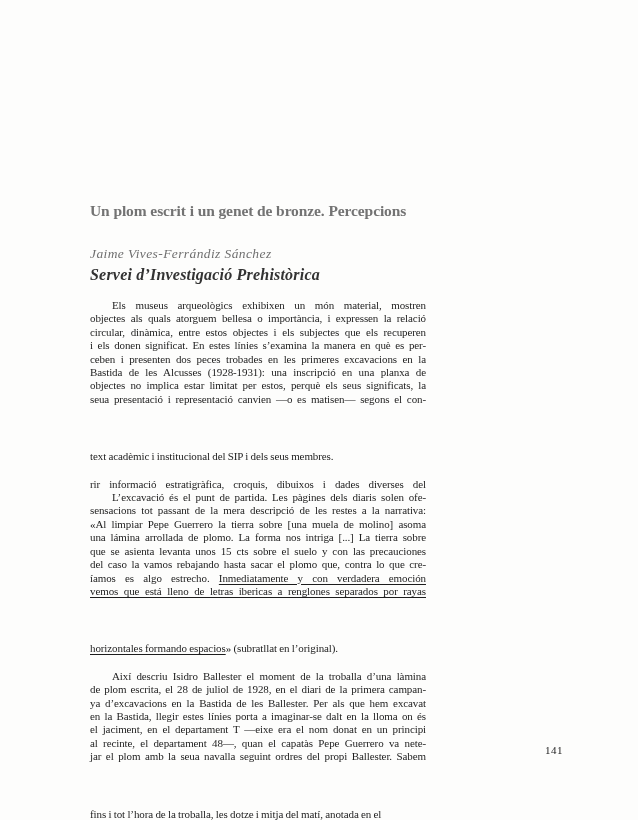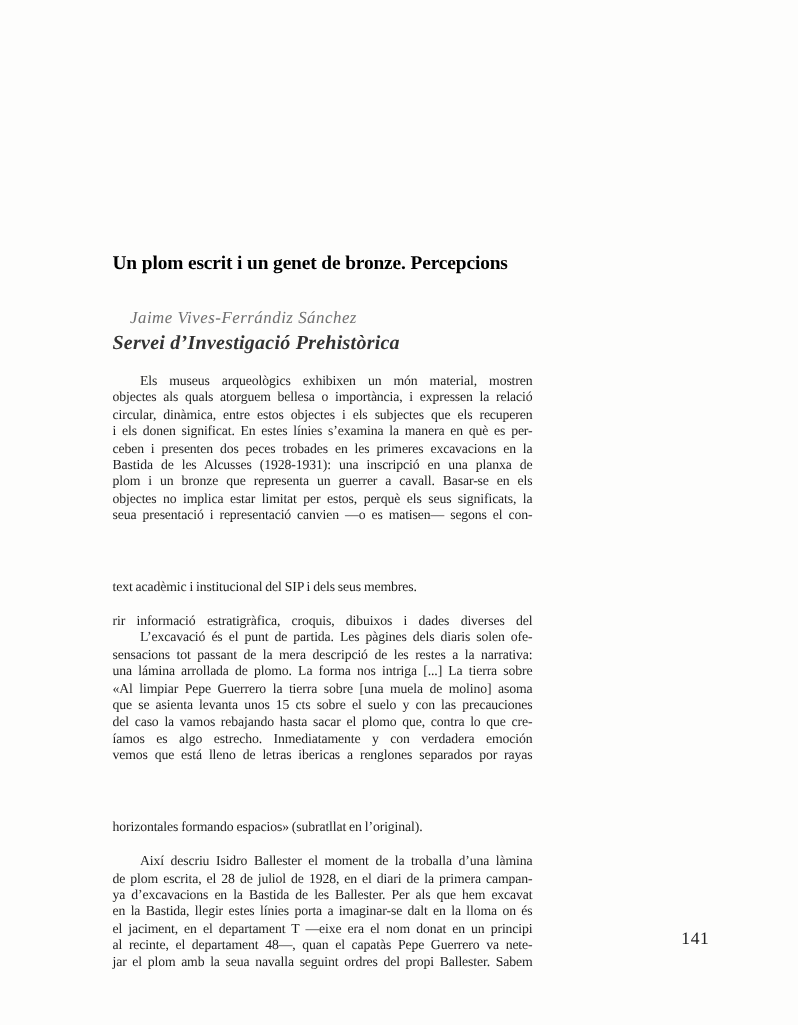--- a/index.html
+++ b/index.html
@@ -17,26 +17,26 @@
     overflow: hidden;
   }
   .title {
     position: absolute;
     left: 90px;
     top: 202px;
     width: 345px;
     font-weight: bold;
     font-size: 15.5px;
     line-height: 17.5px;
-    color: #000000;
+    color: #737373;
     letter-spacing: -0.1px;
   }
   .author {
     position: absolute;
-    left: 104px;
+    left: 90px;
     top: 246px;
     font-style: italic;
     font-size: 13.5px;
     color: #6f6f6f;
     letter-spacing: 0.4px;
   }
   .affiliation {
     position: absolute;
     left: 90px;
     top: 266px;
@@ -65,27 +65,28 @@
   }
   .line.first-line {
     padding-left: 22px;
     box-sizing: border-box;
   }
   .line.last-line {
     text-align-last: auto;
     margin-top: 44px;
   }
   .u {
+    text-decoration: underline;
     text-underline-offset: 1.5px;
   }
   .pagenum {
     position: absolute;
     left: 545px;
     top: 744px;
-    font-size: 14px;
+    font-size: 11px;
     color: #222222;
     letter-spacing: 0.5px;
   }
 </style>
 </head>
 <body>
 
 <div class="page">
   <div class="title">
     <div>Un plom escrit i un genet de bronze. Percepcions</div>
@@ -93,31 +94,30 @@
   <div class="author">Jaime Vives-Ferrándiz Sánchez</div>
   <div class="affiliation">Servei d’Investigació Prehistòrica</div>
   <div class="article-body">
       <div class="para">
         <div class="line first-line"><span>Els museus arqueològics exhibixen un món material, mostren</span></div>
         <div class="line"><span>objectes als quals atorguem bellesa o importància, i expressen la relació</span></div>
         <div class="line"><span>circular, dinàmica, entre estos objectes i els subjectes que els recuperen</span></div>
         <div class="line"><span>i els donen significat. En estes línies s’examina la manera en què es per-</span></div>
         <div class="line"><span>ceben i presenten dos peces trobades en les primeres excavacions en la</span></div>
         <div class="line"><span>Bastida de les Alcusses (1928-1931): una inscripció en una planxa de</span></div>
-        <div class="line"><span>plom i un bronze que representa un guerrer a cavall. Basar-se en els</span></div>
         <div class="line"><span>objectes no implica estar limitat per estos, perquè els seus significats, la</span></div>
         <div class="line"><span>seua presentació i representació canvien —o es matisen— segons el con-</span></div>
         <div class="line last-line"><span>text acadèmic i institucional del SIP i dels seus membres.</span></div>
       </div>
       <div class="para">
         <div class="line"><span>rir informació estratigràfica, croquis, dibuixos i dades diverses del</span></div>
         <div class="line first-line"><span>L’excavació és el punt de partida. Les pàgines dels diaris solen ofe-</span></div>
         <div class="line"><span>sensacions tot passant de la mera descripció de les restes a la narrativa:</span></div>
+        <div class="line"><span>«Al limpiar Pepe Guerrero la tierra sobre [una muela de molino] asoma</span></div>
         <div class="line"><span>una lámina arrollada de plomo. La forma nos intriga [...] La tierra sobre</span></div>
-        <div class="line"><span>«Al limpiar Pepe Guerrero la tierra sobre [una muela de molino] asoma</span></div>
         <div class="line"><span>que se asienta levanta unos 15 cts sobre el suelo y con las precauciones</span></div>
         <div class="line"><span>del caso la vamos rebajando hasta sacar el plomo que, contra lo que cre-</span></div>
         <div class="line"><span>íamos es algo estrecho. </span><span class="u">Inmediatamente y con verdadera emoción</span></div>
         <div class="line"><span class="u">vemos que está lleno de letras ibericas a renglones separados por rayas</span></div>
         <div class="line last-line"><span class="u">horizontales formando espacios</span><span>» (subratllat en l’original).</span></div>
       </div>
       <div class="para">
         <div class="line first-line"><span>Així descriu Isidro Ballester el moment de la troballa d’una làmina</span></div>
         <div class="line"><span>de plom escrita, el 28 de juliol de 1928, en el diari de la primera campan-</span></div>
         <div class="line"><span>ya d’excavacions en la Bastida de les Ballester. Per als que hem excavat</span></div>

